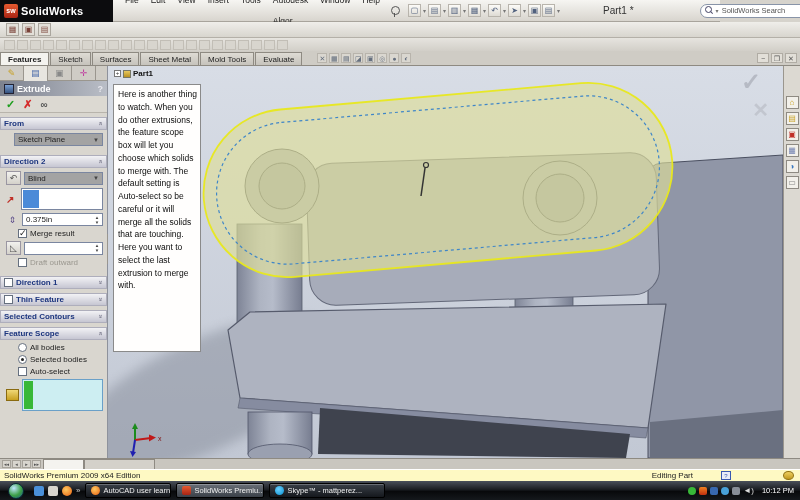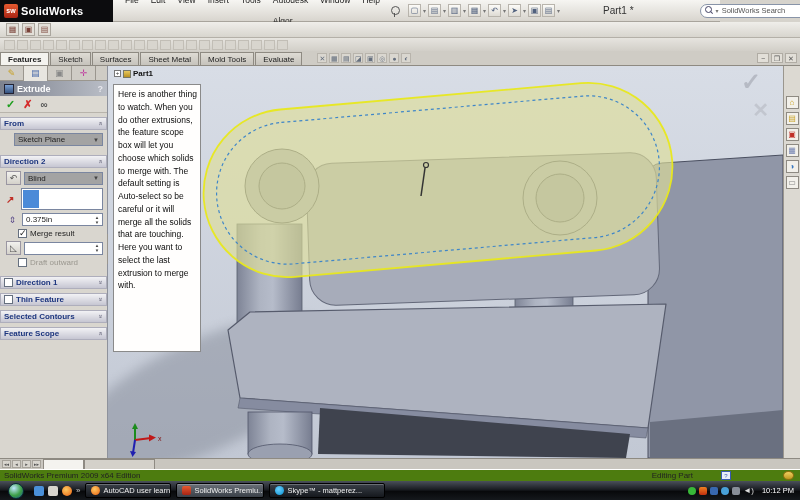--- a/index.html
+++ b/index.html
@@ -134,21 +134,21 @@
   .bottomtabs{position:absolute;left:0;top:458px;width:800px;height:11px;background:#c9c6bf;
     border-top:1px solid #8e8a82;display:flex;align-items:stretch;}
   .bt-nav{display:flex;gap:1px;padding:1px 2px;}
   .bt-nav span{width:9px;background:#d8d5ce;border:1px solid #a6a29a;font-size:5px;
     line-height:7px;text-align:center;color:#555;}
   .doc-tab{font-size:8px;padding:9px 8px;line-height:10px;border:1px solid #8e8a82;border-bottom:none;
     background:#d4d1ca;color:#222;}
   .doc-tab.active{background:#f4f3ef;font-weight:bold;}
 
   
-  .statusbar{position:absolute;left:0;top:469px;width:800px;height:12px;background:#4d7c0f;
+  .statusbar{position:absolute;left:0;top:469px;width:800px;height:12px;background:#fef9c3;
     border-top:1px solid #fff;display:flex;align-items:center;font-size:8px;color:#222;}
   .sb-left{padding-left:4px;flex:1;}
   .sb-mode{margin-right:28px;}
   .sb-icon1{width:10px;height:9px;border:1px solid #3858b0;background:#e8ecf8;color:#3858b0;
     font-size:6px;line-height:8px;text-align:center;margin-right:52px;}
   .sb-icon2{width:11px;height:9px;border-radius:50%;background:linear-gradient(#f0d060,#c09820);
     border:1px solid #907010;margin-right:6px;}
 
   
   .taskbar{position:absolute;left:0;top:481px;width:800px;height:19px;
@@ -376,20 +376,40 @@
         <span class="lbl">Selected Contours</span>
         <span class="chev">»</span>
       </div>
     </div>
 
     <div class="pm-section">
       <div class="pm-sec-head">
         <span class="lbl">Feature Scope</span>
         <span class="chev up">»</span>
       </div>
+      <div class="pm-body">
+        <div class="pm-row" style="padding-left:12px;">
+          <span class="rb"></span>
+          <span class="cb-lbl">All bodies</span>
+        </div>
+        <div class="pm-row" style="padding-left:12px;">
+          <span class="rb sel"></span>
+          <span class="cb-lbl">Selected bodies</span>
+        </div>
+        <div class="pm-row" style="padding-left:12px;">
+          <span class="cb"></span>
+          <span class="cb-lbl">Auto-select</span>
+        </div>
+        <div class="pm-row">
+          <span class="body-icon"></span>
+          <div class="scope-box">
+            <span class="bar"></span>
+          </div>
+        </div>
+      </div>
     </div>
     <div class="pm-splitter">◂</div>
   </div>
 
   <div class="viewport">
     <svg width="675" height="392" viewBox="0 0 675 392">
       <defs>
         <linearGradient id="bg" x1="0" y1="0" x2="0" y2="1">
           <stop offset="0" stop-color="#d8dde6"></stop>
             <stop offset="1" stop-color="#c2c8d4"></stop>

